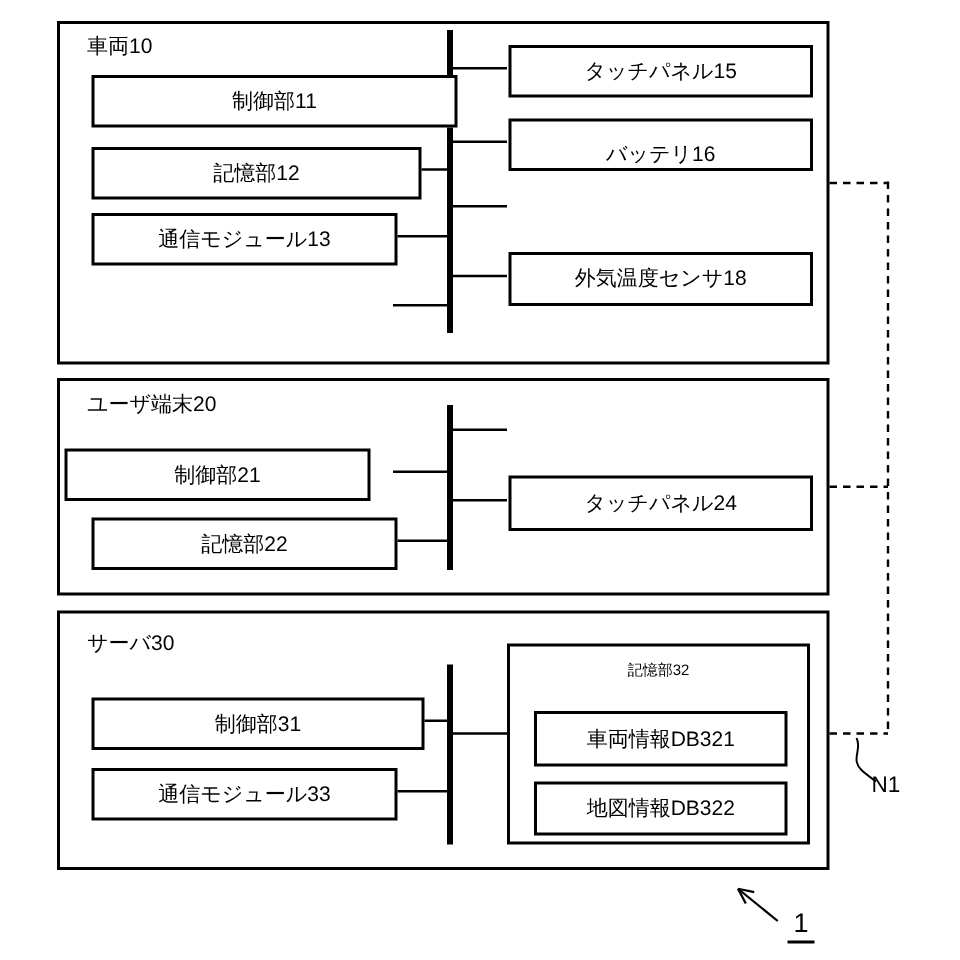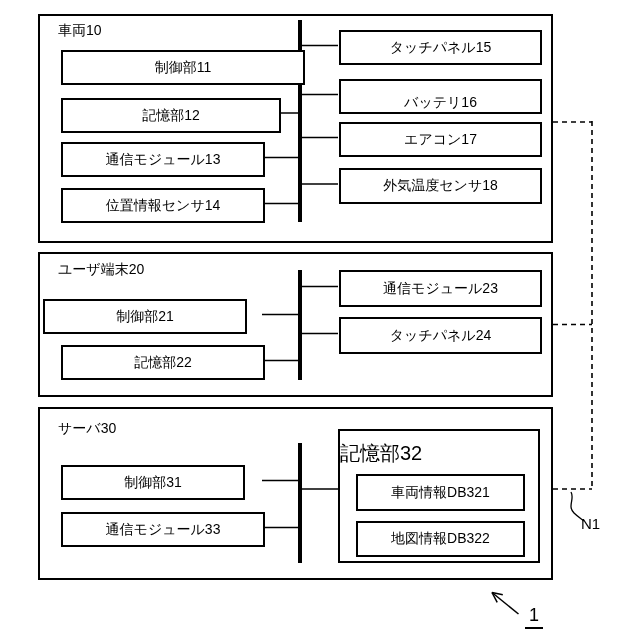--- a/index.html
+++ b/index.html
@@ -6,21 +6,21 @@
   body{width:640px;height:640px;overflow:hidden;
        font-family:"Liberation Sans","DejaVu Sans",sans-serif;color:#000;}
   .canvas{position:relative;width:640px;height:640px;background:#fff;}
   .lines-layer{position:absolute;left:0;top:0;width:640px;height:640px;z-index:1;}
   .gbox{position:absolute;border:2px solid #000;box-sizing:border-box;background:transparent;z-index:2;}
   .gtitle{position:absolute;font-size:14px;line-height:16px;white-space:nowrap;z-index:4;}
   .blk{position:absolute;border:2px solid #000;box-sizing:border-box;background:#fff;
        display:flex;align-items:center;justify-content:center;
        font-size:14px;white-space:nowrap;z-index:3;}
   .storage{position:absolute;border:2px solid #000;box-sizing:border-box;background:#fff;z-index:3;}
-  .storage-title{display:block;margin-top:9px;font-size:20px;}
+  .storage-title{display:block;text-align:center;margin-top:9px;font-size:10px;}
   .netlabel{position:absolute;left:581px;top:515px;font-size:15px;z-index:4;}
   .fignum{position:absolute;left:525px;top:605px;font-size:18px;z-index:4;
           border-bottom:2px solid #000;padding:0 4px 1px 4px;}
 </style>
 </head>
 <body>
 
 <div class="canvas">
 
   <svg class="lines-layer" width="640" height="640" viewBox="0 0 640 640" xmlns="http://www.w3.org/2000/svg">
@@ -69,56 +69,47 @@
     <span class="gtitle" style="left:18px;top:6px;">車両10</span>
     <div class="blk" style="left:21px;top:34px;width:244px;height:35px;">
       <span>制御部11</span>
     </div>
     <div class="blk" style="left:21px;top:82px;width:220px;height:35px;">
       <span>記憶部12</span>
     </div>
     <div class="blk" style="left:21px;top:126px;width:204px;height:35px;">
       <span>通信モジュール13</span>
     </div>
-    <div class="blk" style="left:21px;top:172px;width:204px;height:35px;">
-      <span>位置情報センサ14</span>
-    </div>
     <div class="blk" style="left:299px;top:14px;width:203px;height:35px;">
       <span>タッチパネル15</span>
     </div>
     <div class="blk" style="left:299px;top:63px;width:203px;height:35px;align-items:flex-end;">
       <span>バッテリ16</span>
-    </div>
-    <div class="blk" style="left:299px;top:106px;width:203px;height:35px;">
-      <span>エアコン17</span>
     </div>
     <div class="blk" style="left:299px;top:152px;width:203px;height:36px;">
       <span>外気温度センサ18</span>
     </div>
   </div>
 
   <div class="gbox" style="left:38px;top:252px;width:515px;height:145px;">
     <span class="gtitle" style="left:18px;top:7px;">ユーザ端末20</span>
     <div class="blk" style="left:3px;top:45px;width:204px;height:35px;">
       <span>制御部21</span>
     </div>
     <div class="blk" style="left:21px;top:91px;width:204px;height:35px;">
       <span>記憶部22</span>
     </div>
-    <div class="blk" style="left:299px;top:16px;width:203px;height:37px;">
-      <span>通信モジュール23</span>
-    </div>
     <div class="blk" style="left:299px;top:63px;width:203px;height:37px;">
       <span>タッチパネル24</span>
     </div>
   </div>
 
   <div class="gbox" style="left:38px;top:407px;width:515px;height:173px;">
     <span class="gtitle" style="left:18px;top:11px;">サーバ30</span>
-    <div class="blk" style="left:21px;top:56px;width:184px;height:35px;">
+    <div class="blk" style="left:21px;top:56px;width:222px;height:35px;">
       <span>制御部31</span>
     </div>
     <div class="blk" style="left:21px;top:103px;width:204px;height:35px;">
       <span>通信モジュール33</span>
     </div>
     <div class="storage" style="left:298px;top:20px;width:202px;height:134px;">
       <span class="storage-title">記憶部32</span>
       <div class="blk" style="left:16px;top:43px;width:169px;height:37px;">
         <span>車両情報DB321</span>
       </div>

